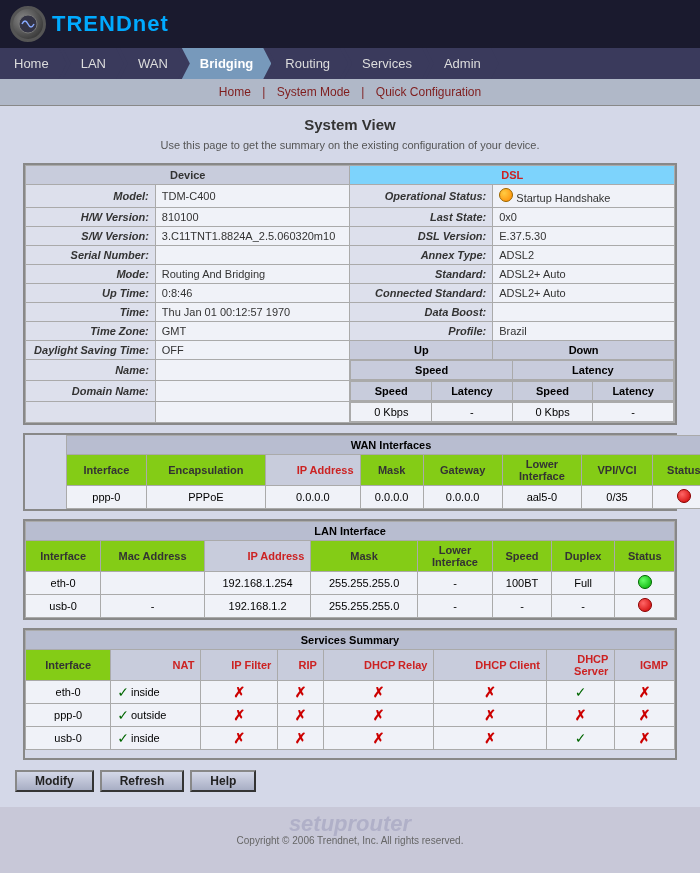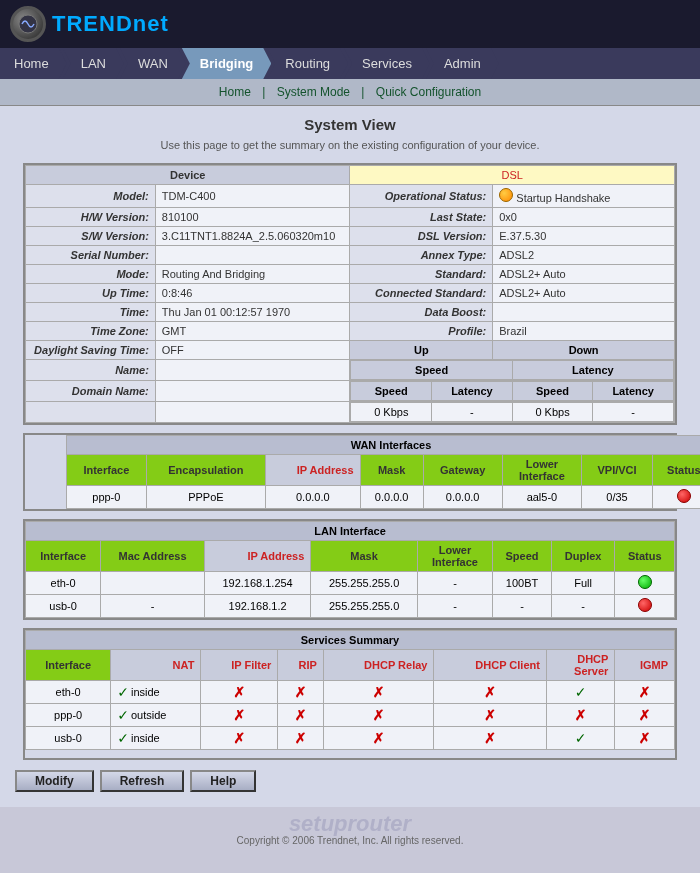--- a/index.html
+++ b/index.html
@@ -56,21 +56,21 @@
       background: #7799bb;
       color: white;
       font-weight: bold;
     }
     
     .breadcrumb {
       background: #b0b8c8;
       padding: 6px;
       text-align: center;
       font-size: 12px;
-      color: #14532d;
+      color: #7f1d1d;
       border-bottom: 1px solid #888;
     }
     .breadcrumb span { margin: 0 4px; }
     
     .main {
       background: #d4d8e8;
       padding: 10px 15px 15px;
     }
     .page-title {
       text-align: center;
@@ -97,23 +97,23 @@
       padding: 3px 6px;
       font-size: 11px;
     }
     .col-header-device {
       background: #c8ccdc;
       text-align: center;
       font-weight: bold;
       color: #333;
     }
     .col-header-dsl {
-      background: #fef9c3;
-      text-align: center;
-      font-weight: normal;
+      background: #7dd3fc;
+      text-align: center;
+      font-weight: bold;
       color: #cc2222;
     }
     .label-cell {
       text-align: right;
       font-style: italic;
       font-weight: bold;
       color: #333;
       background: #dde0ec;
       width: 130px;
       white-space: nowrap;

